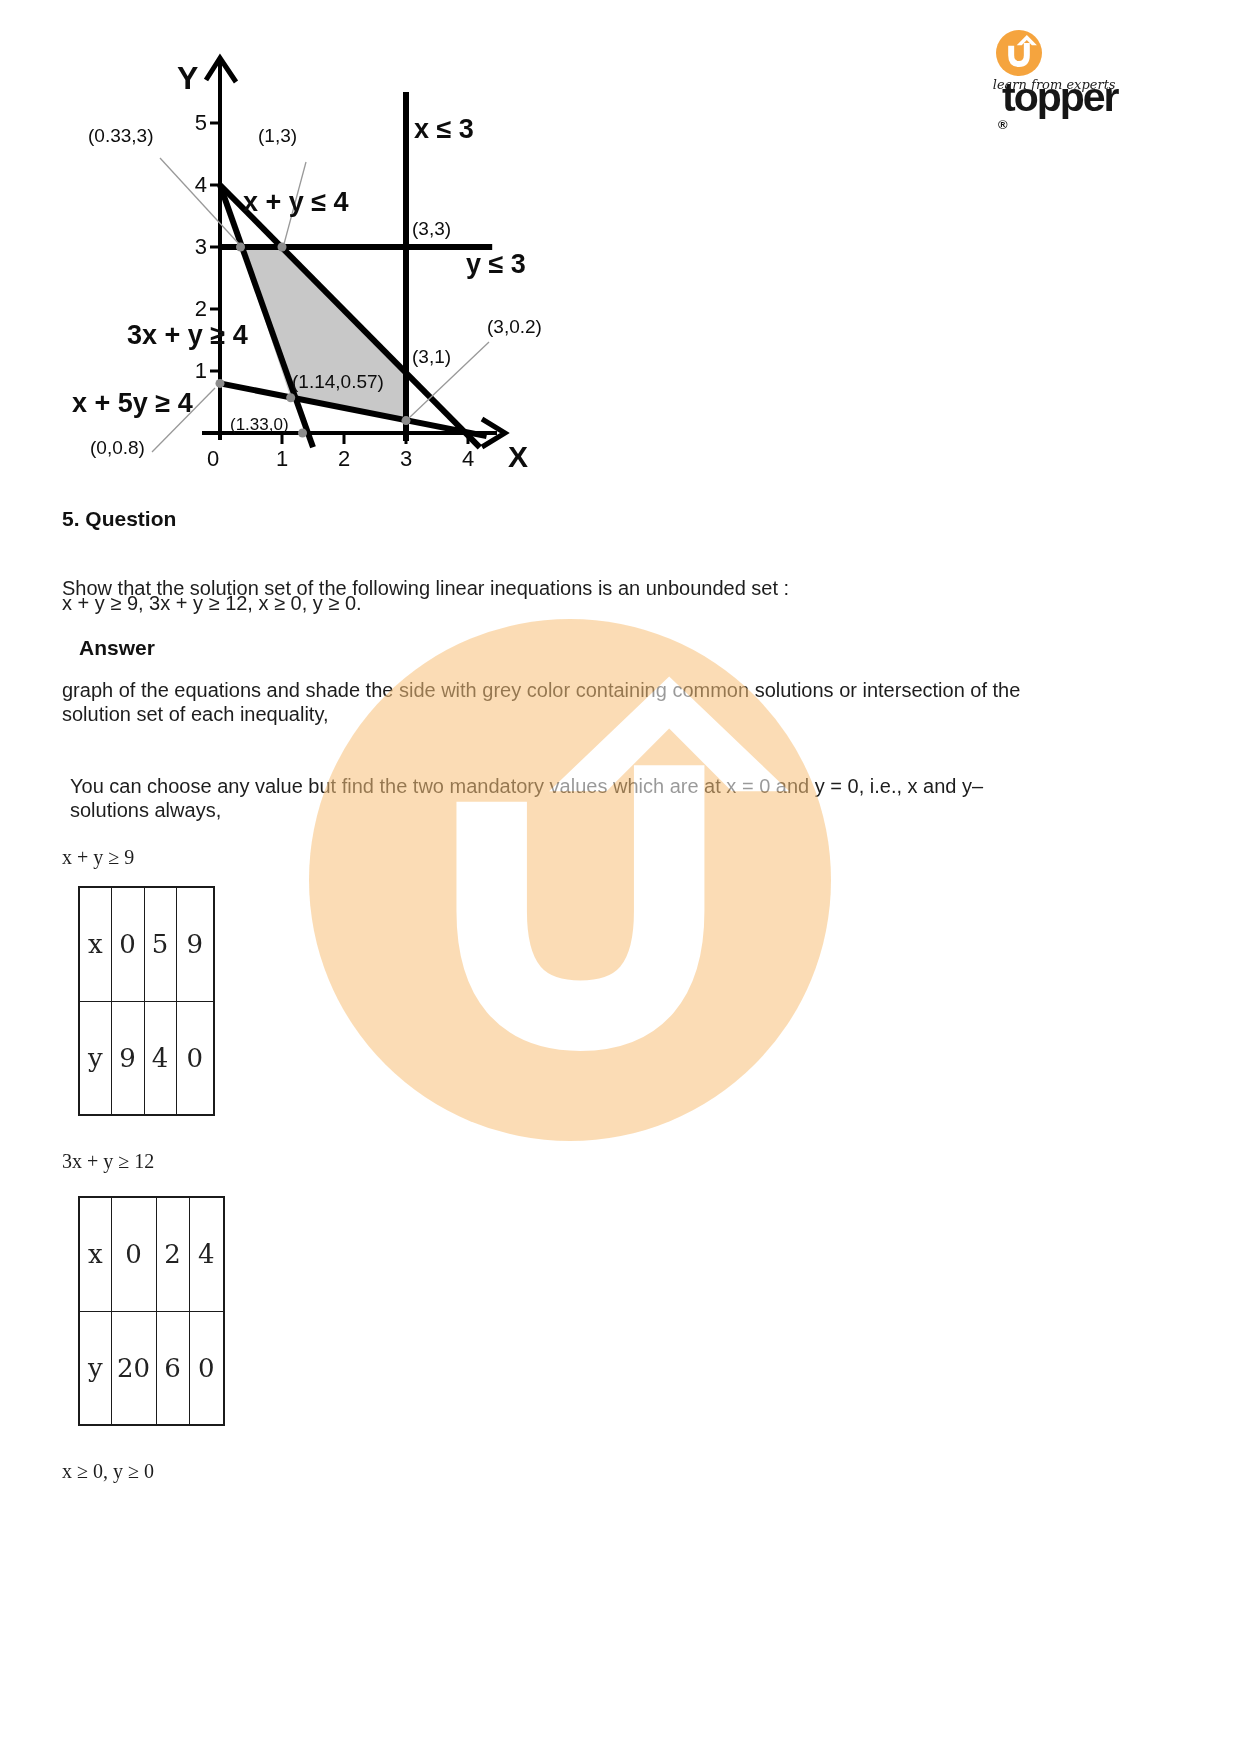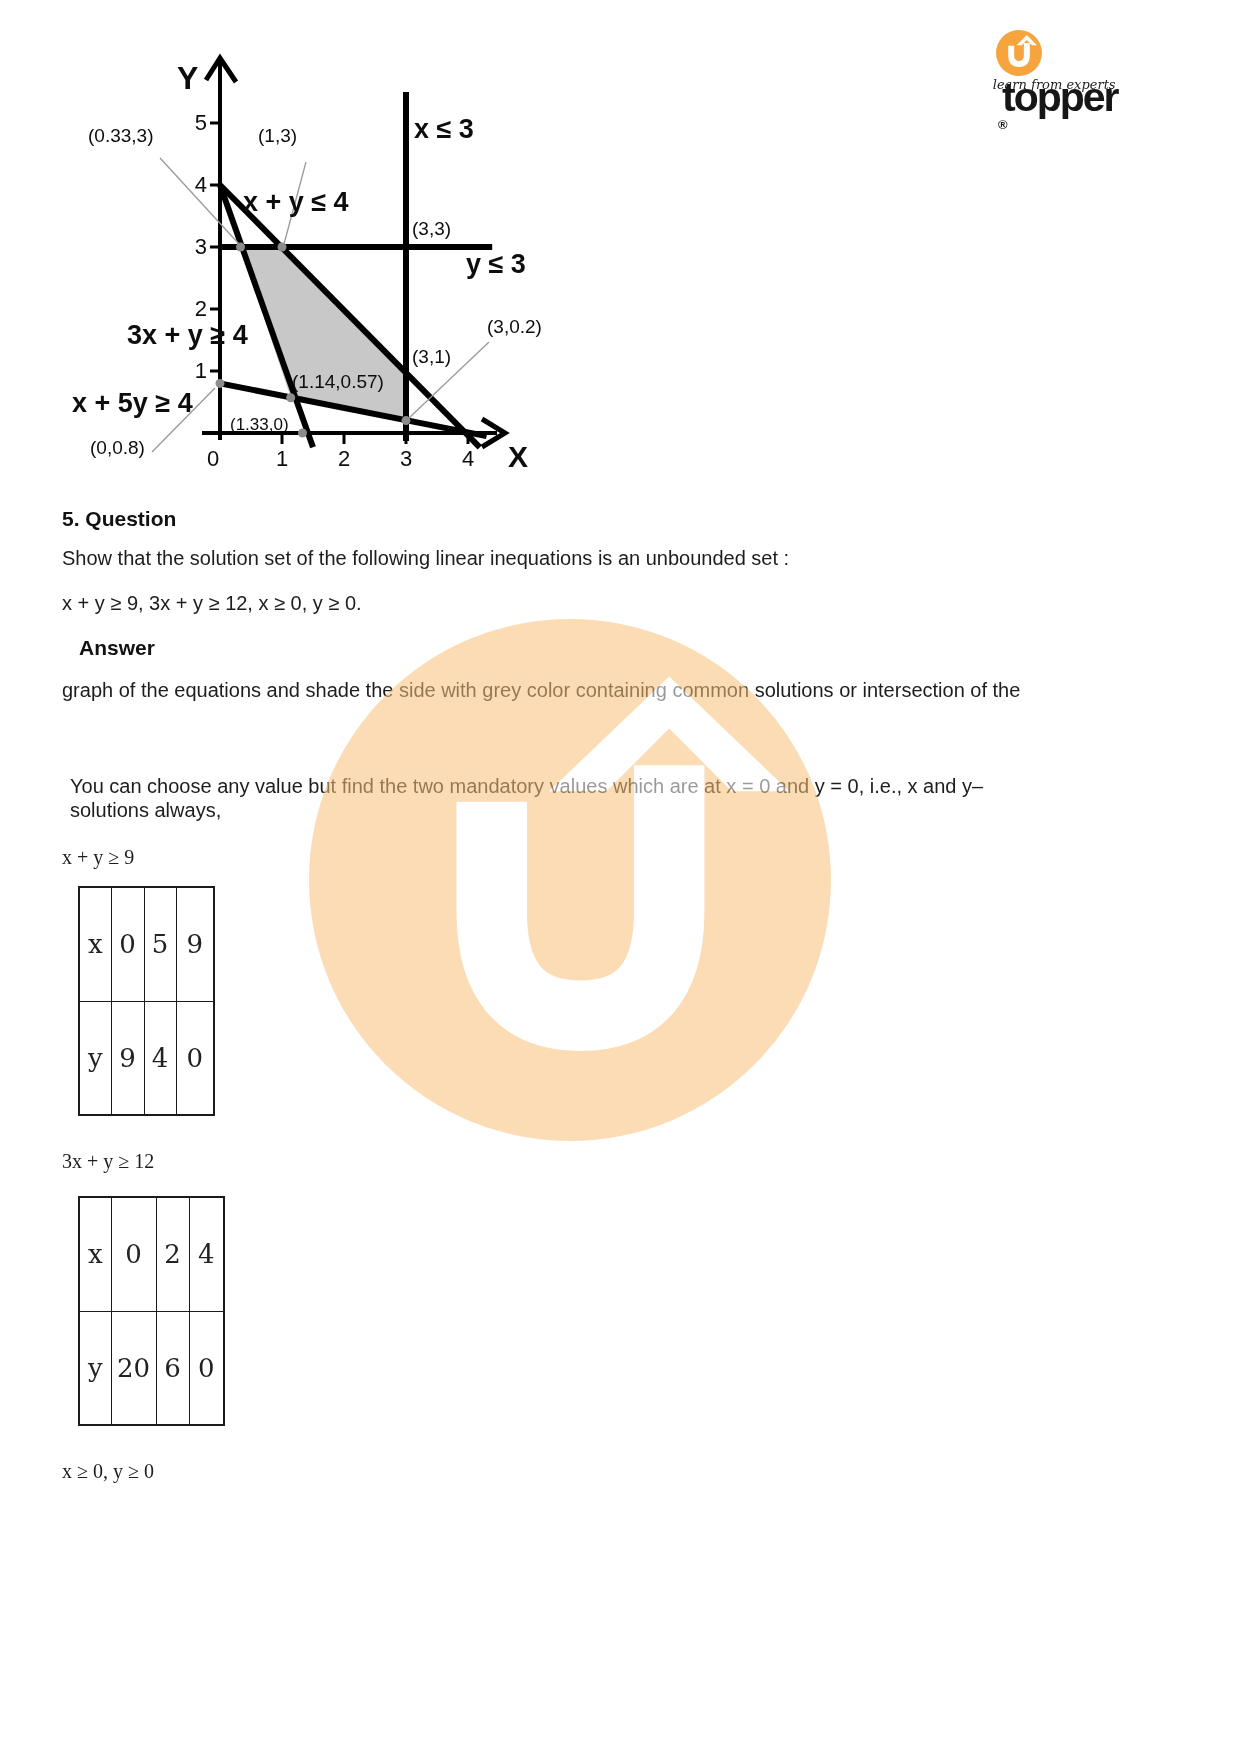--- a/index.html
+++ b/index.html
@@ -105,27 +105,28 @@
         <path d="M33,34 L33,55 Q33,74 50,74 Q67,74 67,55 L67,28" fill="none" stroke="#fff" stroke-width="13"></path>
         <polygon points="67,11 89,33 78,33 67,22 56,33 45,33" fill="#fff"></polygon>
       </svg>
     </div>
     <div class="wordmark">topper</div>
     <div class="reg">®</div>
     <div class="tagline">learn from experts</div>
   </div>
 
   <div class="abs h" style="left:62px;top:507px;">5. Question</div>
-  <div class="abs body-text" style="left:62px;top:547px;text-align:center;">Show that the solution set of the following linear inequations is an unbounded set :</div>
+  <div class="abs body-text" style="left:62px;top:577px;text-align:center;">Show that the solution set of the following linear inequations is an unbounded set :</div>
   <div class="abs body-text" style="left:62px;top:592px;">x + y ≥ 9, 3x + y ≥ 12, x ≥ 0, y ≥ 0.</div>
 
   <div class="abs h" style="left:56px;top:636px;margin-left:23px;">Answer</div>
 
   <div class="abs para" style="left:62px;top:679px;">
     <div class="line">graph of the equations and shade the side with grey color containing common solutions or intersection of the</div>
+    <div class="line">solution set of each inequality,</div>
   </div>
 
   <div class="abs para" style="left:70px;top:775px;">
     <div class="line">You can choose any value but find the two mandatory values which are at x = 0 and y = 0, i.e., x and y–</div>
     <div class="line">solutions always,</div>
   </div>
 
   <div class="abs ineq-label" style="left:62px;top:846px;">x + y ≥ 9</div>
 
   <table class="abs vtable t1">

